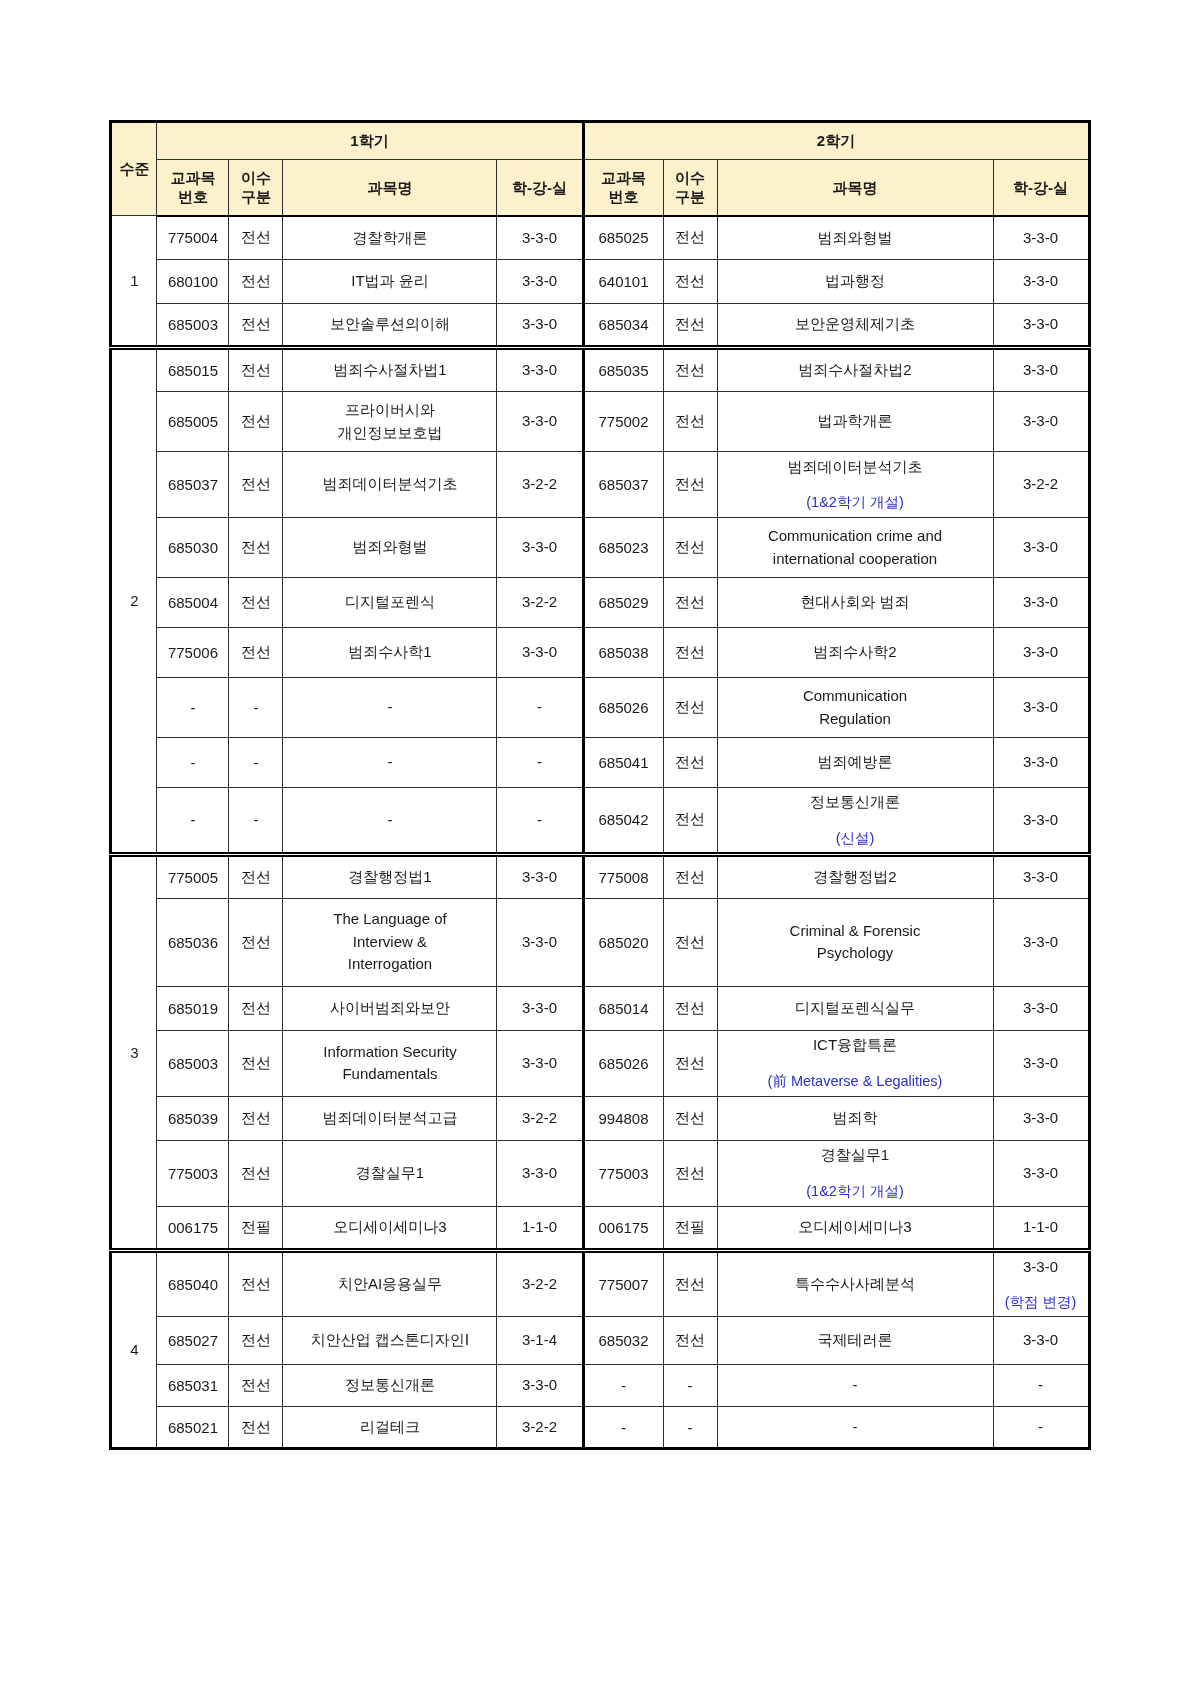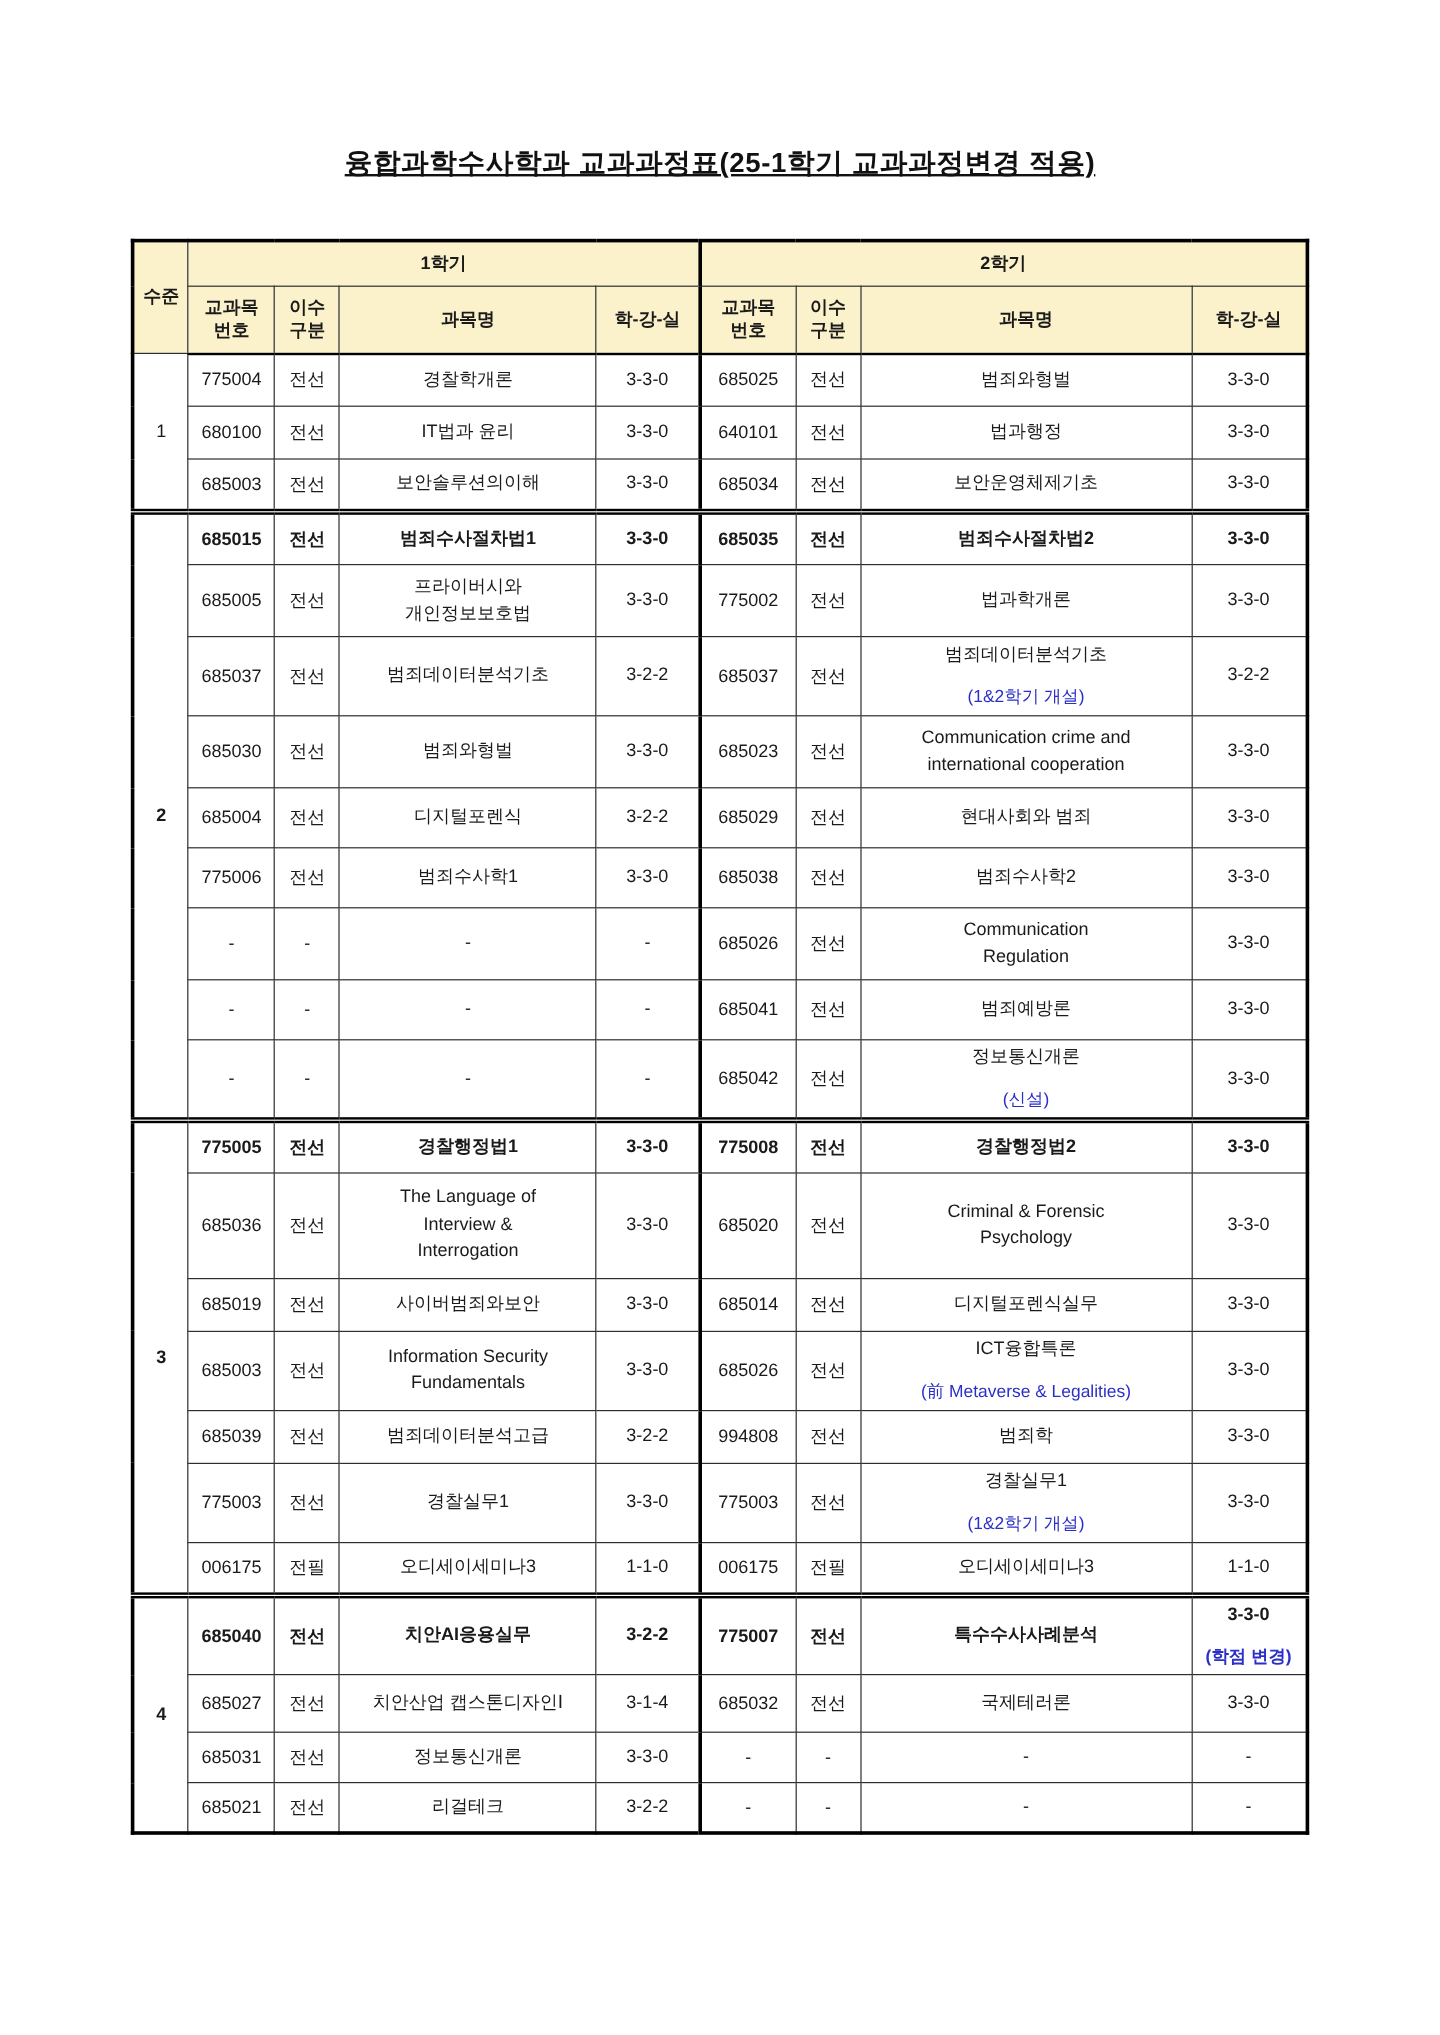--- a/index.html
+++ b/index.html
@@ -9,32 +9,31 @@
   .title { text-align:center; font-size:23px; font-weight:bold; text-decoration:underline;
            margin:0 0 48px 0; letter-spacing:0.5px; color:#111; }
   table.curriculum { width:978px; margin:0 auto; border-collapse:collapse; table-layout:fixed;
                      border:3px solid #000; }
   th, td { border:1px solid var(--line); text-align:center; vertical-align:middle;
            font-size:15px; padding:3px 4px; }
   thead th { background:var(--hdr); font-weight:bold; white-space:pre-line; line-height:1.3; }
   tr.group-row th { height:38px; }
   tr.sub-row th { height:56px; border-bottom:2px solid #000; }
   .b-thick-r { border-right:3px solid #000 !important; }
-  tr.sec td { border-top:5px double #000;font-weight:bold; }
+  tr.sec td { border-top:5px double #000; }
   .s-main { white-space:pre-line; line-height:1.5; }
   .s-note { color:var(--blue); font-size:14.5px; line-height:1.45; margin-top:14px; white-space:pre-line; }
   .s-note:empty { display:none; }
   .rh42{height:42px} .rh44{height:44px} .rh48{height:48px} .rh50{height:50px}
   .rh60{height:60px} .rh66{height:66px} .rh88{height:88px}
 </style>
 </head>
 <body>
 
 <div class="page">
-  <h1 class="title">융합과학수사학과 교과과정표(25-1학기 교과과정변경 적용)</h1>
 
   <table class="curriculum">
     <colgroup>
       <col style="width:46px">
         <col style="width:72px">
         <col style="width:54px">
         <col style="width:214px">
         <col style="width:86px">
       <col style="width:80px">
         <col style="width:54px">

